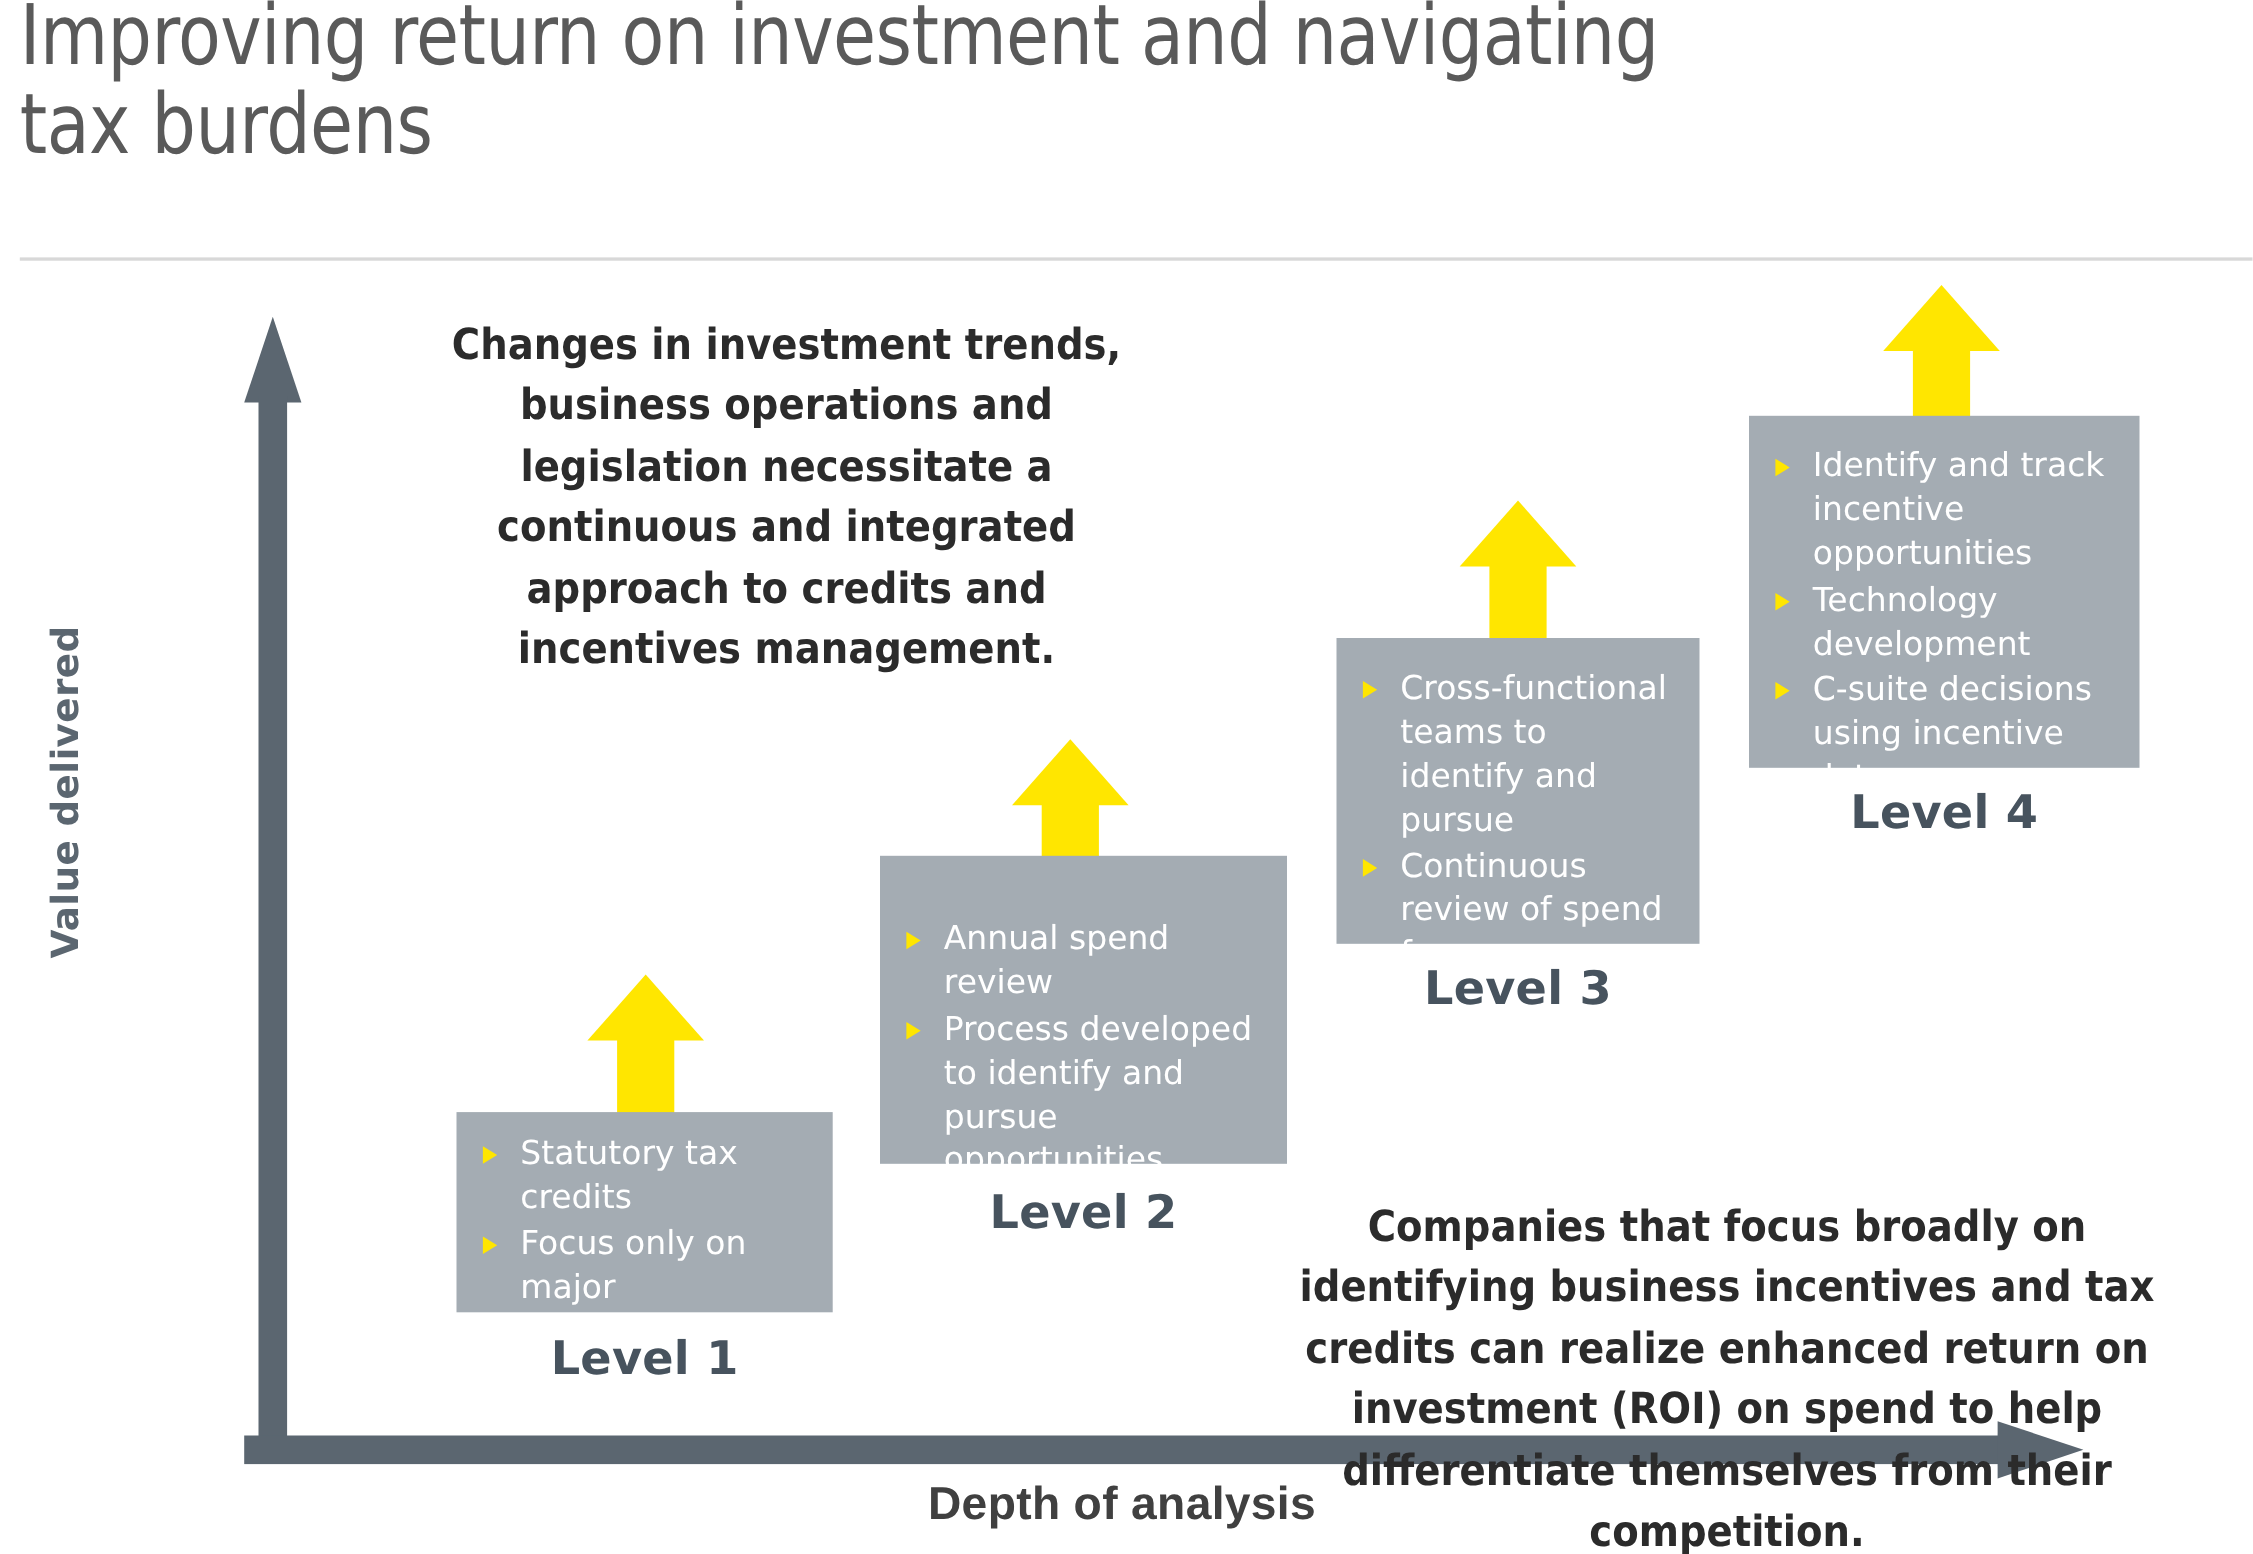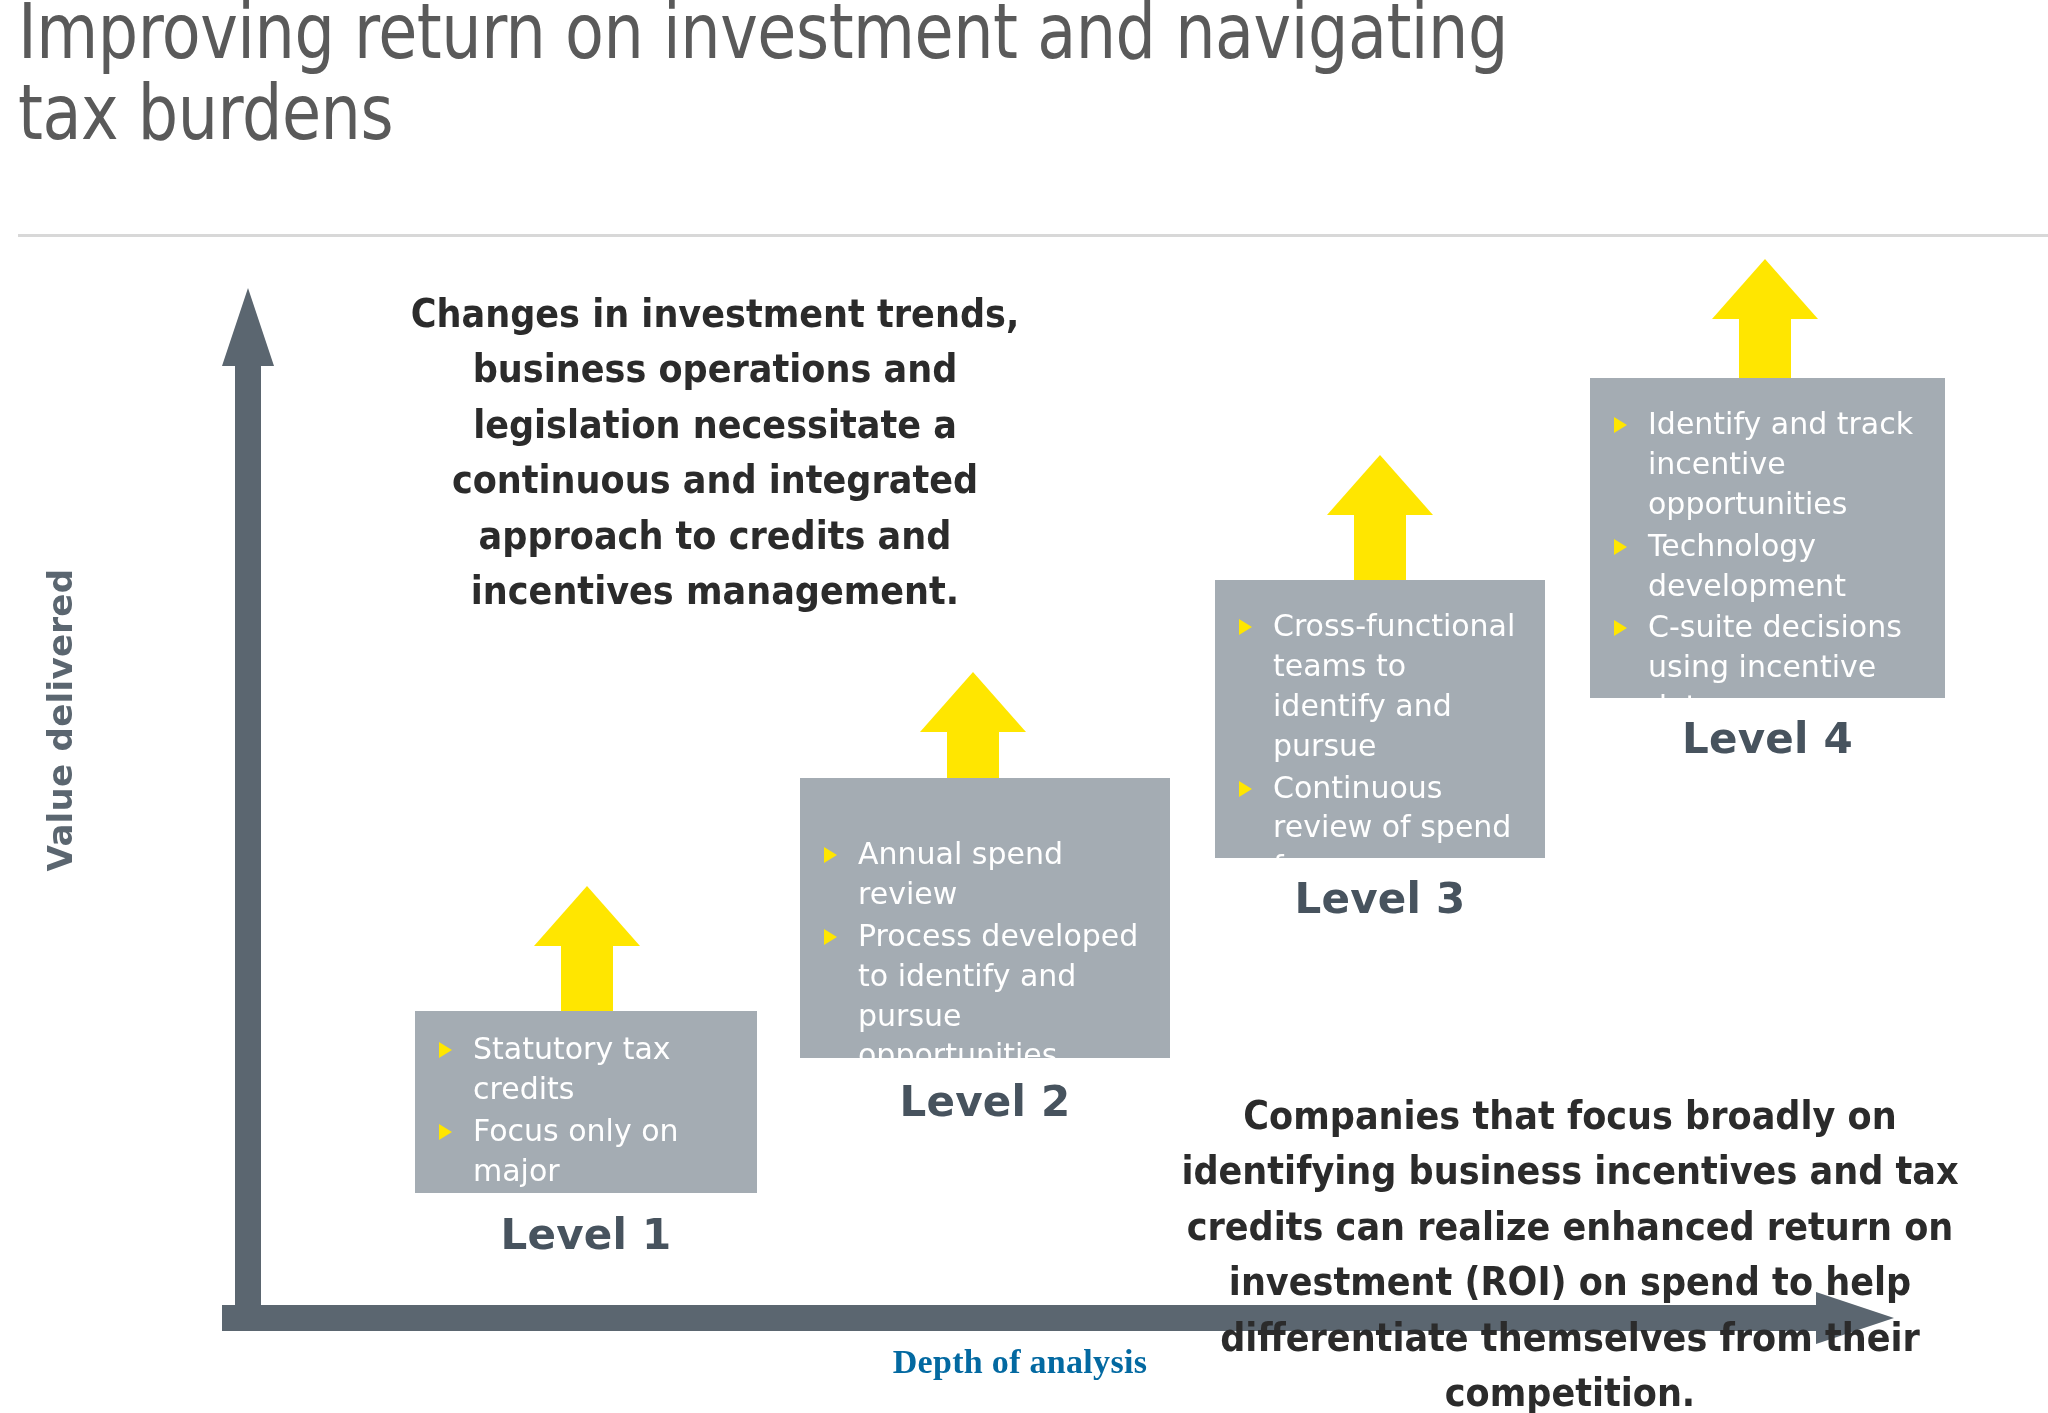--- a/index.html
+++ b/index.html
@@ -107,25 +107,25 @@
     color: #5b6670;
     letter-spacing: 0.3px;
     font-family: "DejaVu Sans", sans-serif;
   }
   .axis-label-x {
     position: absolute;
     left: 760px;
     top: 1343px;
     width: 520px;
     text-align: center;
-    font-size: 34px;
+    font-size: 42px;
     font-weight: 700;
-    color: #0369a1;
+    color: #404040;
     letter-spacing: 0.3px;
-    font-family: Liberation Serif, serif;
+    font-family: Liberation Sans, sans-serif;
   }
 
   
   .callout {
     position: absolute;
     text-align: center;
     color: #2b2b2b;
     font-size: 39px;
     line-height: 1.42;
     font-weight: 600;

